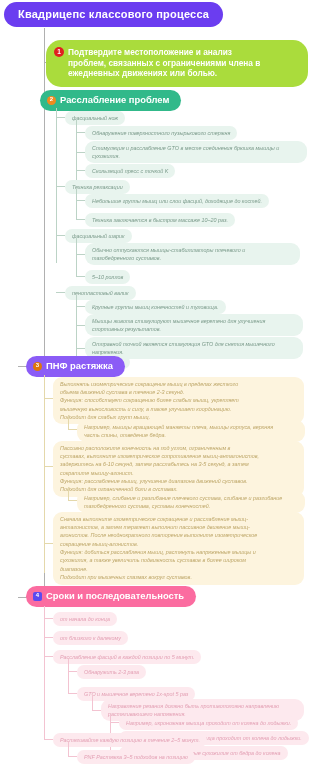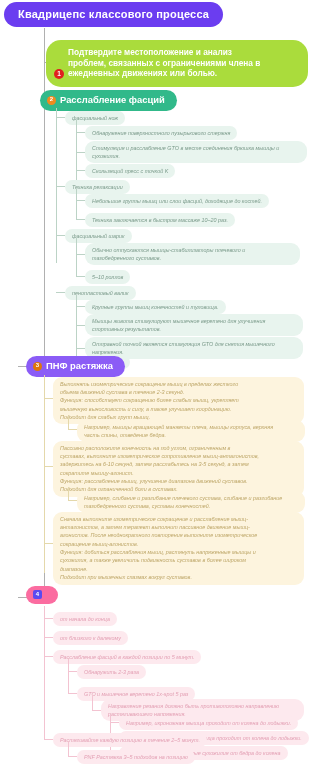--- a/index.html
+++ b/index.html
@@ -43,21 +43,21 @@
   
   .b1 {
     left: 46px; top: 40px;
     width: 262px;
     padding: 7px 8px 8px 8px;
     background: #aadc3c;
     color: #ffffff;
     font-size: 8.3px;
     font-weight: bold;
     border-radius: 15px;
-    align-items: flex-end;
+    align-items: flex-start;
   }
 
   
   .bhead {
     padding: 4px 12px 5px 7px;
     color: #ffffff;
     font-size: 9.4px;
     font-weight: bold;
     border-radius: 14px;
   }
@@ -126,21 +126,21 @@
   <div class="node b1">
     <span class="badge badge-red">1</span>
     <span class="txt">Подтвердите местоположение и анализ
 проблем, связанных с ограничениями члена в
 ежедневных движениях или болью.</span>
   </div>
 
   <div class="hline m" style="left:44px; top:99px; width:6px;"></div>
   <div class="node bhead b2">
     <span class="badge badge-orange">2</span>
-    <span class="txt">Расслабление фасций</span>
+    <span class="txt">Расслабление проблем</span>
   </div>
 
   <div class="vline g" style="left:56px; top:108px; height:155px;"></div>
 
   <div class="hline g" style="left:56px; top:117px; width:9px;"></div>
   <div class="sub t2 italic" style="left:65px; top:111px;">фасциальный нож</div>
   <div class="vline g" style="left:76px; top:120px; height:99px;"></div>
 
   <div class="hline g" style="left:76px; top:132px; width:9px;"></div>
   <div class="sub t2 italic" style="left:85px; top:126px;">Обнаружение поверхностного пузырькового стержня</div>
@@ -230,20 +230,21 @@
 агонистов. После неоднократного повторения выполните изометрическое
 сокращение мышц-агонистов.
 Функция: добиться расслабления мышц, растянуть напряженные мышцы и
 сухожилия, а также увеличить подвижность суставов в более широком
 диапазоне.
 Подходит при мышечных спазмах вокруг суставов.</div>
 
   <div class="hline m" style="left:18px; top:597px; width:12px;"></div>
   <div class="node bhead b4">
     <span class="badge badge-blue">4</span>
+    <span class="txt">Сроки и последовательность</span>
   </div>
 
   <div class="vline p" style="left:44px; top:606px; height:133px;"></div>
 
   <div class="hline p" style="left:44px; top:618px; width:9px;"></div>
   <div class="sub t4 italic" style="left:53px; top:612px;">от начала до конца</div>
 
   <div class="hline p" style="left:44px; top:637px; width:9px;"></div>
   <div class="sub t4 italic" style="left:53px; top:631px;">от близкого к далекому</div>
 

